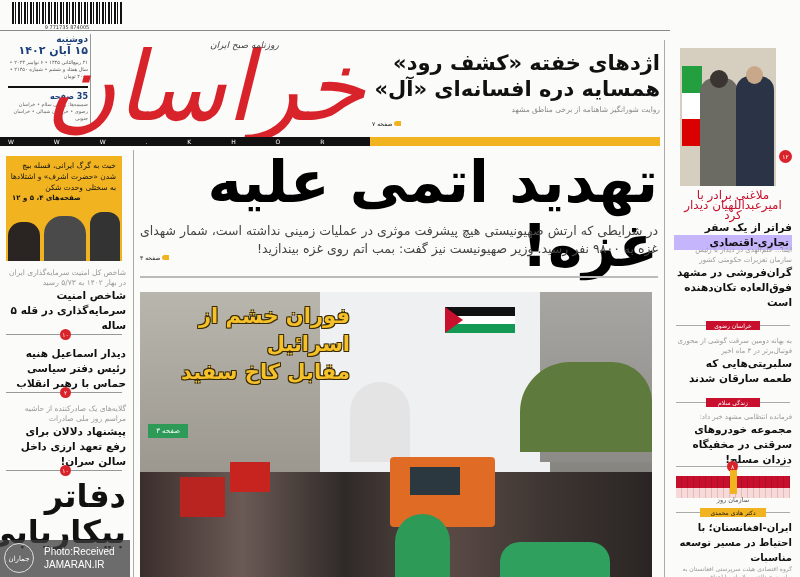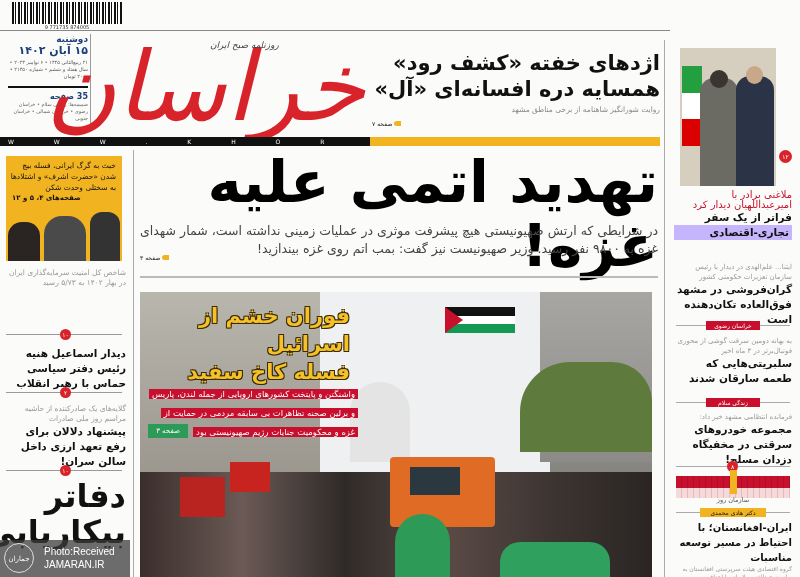--- a/index.html
+++ b/index.html
@@ -99,21 +99,21 @@
   
   .rphoto { position: absolute; left: 680px; top: 48px; width: 96px; height: 138px; overflow: hidden; background: #d6cfbf; }
   .rphoto .flag { position: absolute; left: 2px; top: 18px; width: 20px; height: 80px; }
   .rphoto .flag div { height: 33.33%; }
   .rphoto .m1 { position: absolute; left: 20px; top: 30px; width: 38px; height: 108px; background: #6b6a63; border-radius: 14px 14px 0 0; }
   .rphoto .m1h { position: absolute; left: 30px; top: 22px; width: 18px; height: 18px; background: #3a3530; border-radius: 50%; }
   .rphoto .m2 { position: absolute; left: 56px; top: 28px; width: 38px; height: 110px; background: #2b3446; border-radius: 14px 14px 0 0; }
   .rphoto .m2h { position: absolute; left: 66px; top: 18px; width: 17px; height: 18px; background: #c9a88a; border-radius: 50%; }
   .r-badge { position: absolute; left: 779px; top: 150px; width: 13px; height: 13px; border-radius: 50%; background: #d8232a; color: #fff; font-size: 6px; text-align: center; line-height: 13px; }
   .rcol { position: absolute; left: 674px; width: 118px; text-align: right; }
-  .r-kicker { font-size: 10px; color: #c8102e; line-height: 10px; }
+  .r-kicker { font-size: 12px; color: #c8102e; line-height: 10px; text-align: center; }
   .r-head { font-size: 10.5px; font-weight: bold; line-height: 15px; color: #111; }
   .r-head-box { background: #c4b5fd; padding: 0 3px; }
   .r-sub { font-size: 7px; color: #999; line-height: 10px; }
   .r-rule { position: absolute; left: 676px; width: 114px; height: 1px; background: #aaa; }
   .r-label { position: absolute; left: 706px; width: 54px; height: 9px; background: #c8102e; color: #fff; font-size: 6px; text-align: center; line-height: 9px; }
   .r-label.gold { background: #f2b320; color: #111; }
   .calendar { position: absolute; left: 676px; top: 476px; width: 114px; height: 12px;
     background: repeating-linear-gradient(90deg, #c8102e 0 5px, #b00d26 5px 6px); }
   .calendar-grid { position: absolute; left: 676px; top: 488px; width: 114px; height: 10px;
     background: repeating-linear-gradient(90deg, #f6dada 0 5px, #e8b9b9 5px 6px); }
@@ -183,38 +183,36 @@
   <div class="crowd"></div>
   <div class="red-flag"></div>
   <div class="red-flag2"></div>
   <div class="truck"></div>
   <div class="truck-win"></div>
   <div class="green-hood"></div>
   <div class="green-jacket"></div>
 
   <div class="photo-title">
     <div>فوران خشم از اسرائیل</div>
-    <div>فسله کاخ سفید</div>
-  </div>
-  <div class="photo-caption">
-    <span>واشنگتن و پایتخت کشورهای اروپایی از جمله لندن، پاریس و برلین صحنه تظاهرات بی سابقه مردمی در حمایت از غزه و محکومیت جنایات رژیم صهیونیستی بود</span>
+    <div>مقابل کاخ سفید</div>
   </div>
   <div class="photo-badge">صفحه ۳</div>
 </div>
 
 <div class="promo">
   <div class="txt">خبث به گرگ ایرانی، فسله بیچ شدن «حضرت اشرف» و اشتلادها به سختلی وحدت شکن</div>
   <div class="ref">صفحه‌های ۴، ۵ و ۱۲</div>
   <div class="p1"></div>
   <div class="p2"></div>
   <div class="p3"></div>
 </div>
 
 <div class="lcol" style="top:268px">
   <div class="l-sub">شاخص کل امنیت سرمایه‌گذاری ایران در بهار ۱۴۰۲ به ۵/۷۳ رسید</div>
+  <div class="l-head">شاخص امنیت سرمایه‌گذاری در قله ۵ ساله</div>
 </div>
 <div class="l-rule" style="top:334px"></div>
 <div class="num-dot" style="left:60px;top:329px">۱۰</div>
 
 <div class="lcol" style="top:346px">
   <div class="l-head">دیدار اسماعیل هنیه رئیس دفتر سیاسی حماس با رهبر انقلاب</div>
 </div>
 <div class="l-rule" style="top:392px"></div>
 <div class="num-dot" style="left:60px;top:387px">۲</div>
 
@@ -247,21 +245,21 @@
   <div class="m2h"></div>
 </div>
 <div class="r-badge">۱۲</div>
 
 <div class="rcol" style="top:190px">
   <div class="r-kicker">ملاغنی برادر با امیرعبداللهیان دیدار کرد</div>
   <div class="r-head">فراتر از یک سفر</div>
   <div class="r-head r-head-box">تجاری-اقتصادی</div>
 </div>
 
-<div class="rcol" style="top:262px">
+<div class="rcol" style="top:245px">
   <div class="r-sub">ایثنا... علم‌الهدی در دیدار با رئیس سازمان تعزیرات حکومتی کشور</div>
   <div class="r-head">گران‌فروشی در مشهد فوق‌العاده تکان‌دهنده است</div>
 </div>
 <div class="r-rule" style="top:325px"></div>
 <div class="r-label" style="top:321px">خراسان رضوی</div>
 
 <div class="rcol" style="top:336px">
   <div class="r-sub">به بهانه دومین سرقت گوشی از محوری فوتبال‌برتر در ۳ ماه اخیر</div>
   <div class="r-head">سلبریتی‌هایی که طعمه سارقان شدند</div>
 </div>

